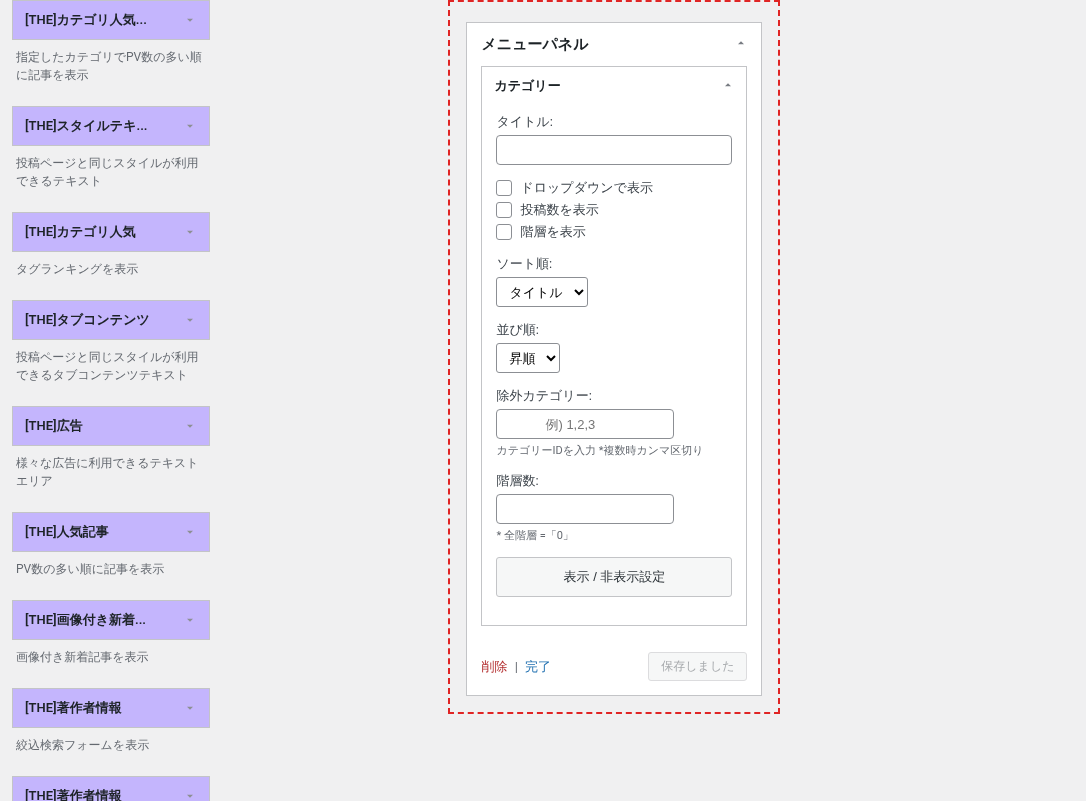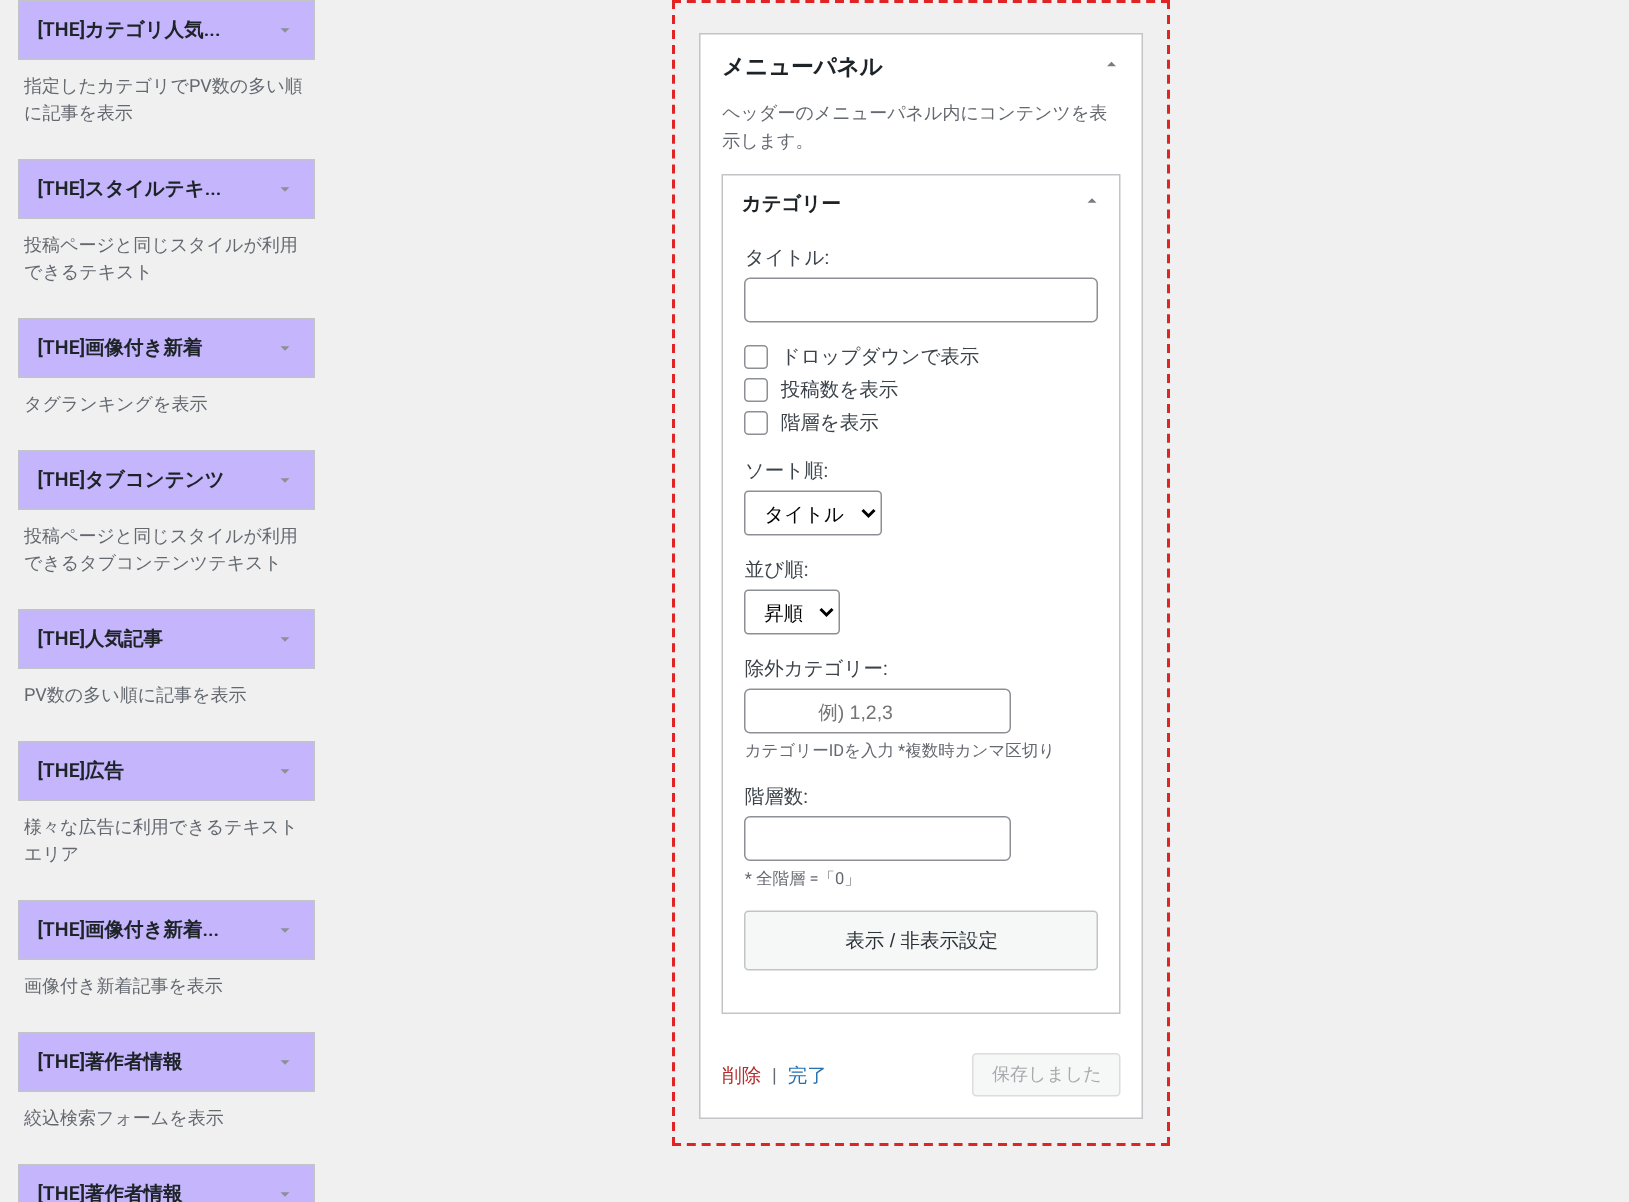--- a/index.html
+++ b/index.html
@@ -209,21 +209,21 @@
           <span class="handle">
             <svg width="12" height="12" viewBox="0 0 20 20" fill="currentColor">
               <path d="M5 8l5 5 5-5H5z"></path>
             </svg>
           </span>
         </div>
         <div class="widget-desc">投稿ページと同じスタイルが利用できるテキスト</div>
       </div>
       <div class="widget-available">
         <div class="widget-title">
-          <span>[THE]画像付き新着</span>
+          <span>[THE]カテゴリ人気</span>
           <span class="handle">
             <svg width="12" height="12" viewBox="0 0 20 20" fill="currentColor">
               <path d="M5 8l5 5 5-5H5z"></path>
             </svg>
           </span>
         </div>
         <div class="widget-desc">タグランキングを表示</div>
       </div>
       <div class="widget-available">
         <div class="widget-title">
@@ -231,39 +231,39 @@
           <span class="handle">
             <svg width="12" height="12" viewBox="0 0 20 20" fill="currentColor">
               <path d="M5 8l5 5 5-5H5z"></path>
             </svg>
           </span>
         </div>
         <div class="widget-desc">投稿ページと同じスタイルが利用できるタブコンテンツテキスト</div>
       </div>
       <div class="widget-available">
         <div class="widget-title">
+          <span>[THE]広告</span>
+          <span class="handle">
+            <svg width="12" height="12" viewBox="0 0 20 20" fill="currentColor">
+              <path d="M5 8l5 5 5-5H5z"></path>
+            </svg>
+          </span>
+        </div>
+        <div class="widget-desc">様々な広告に利用できるテキストエリア</div>
+      </div>
+      <div class="widget-available">
+        <div class="widget-title">
           <span>[THE]人気記事</span>
           <span class="handle">
             <svg width="12" height="12" viewBox="0 0 20 20" fill="currentColor">
               <path d="M5 8l5 5 5-5H5z"></path>
             </svg>
           </span>
         </div>
         <div class="widget-desc">PV数の多い順に記事を表示</div>
-      </div>
-      <div class="widget-available">
-        <div class="widget-title">
-          <span>[THE]広告</span>
-          <span class="handle">
-            <svg width="12" height="12" viewBox="0 0 20 20" fill="currentColor">
-              <path d="M5 8l5 5 5-5H5z"></path>
-            </svg>
-          </span>
-        </div>
-        <div class="widget-desc">様々な広告に利用できるテキストエリア</div>
       </div>
       <div class="widget-available">
         <div class="widget-title">
           <span>[THE]画像付き新着...</span>
           <span class="handle">
             <svg width="12" height="12" viewBox="0 0 20 20" fill="currentColor">
               <path d="M5 8l5 5 5-5H5z"></path>
             </svg>
           </span>
         </div>
@@ -297,21 +297,20 @@
       <div class="empty-holder"></div>
       <div class="widget-panel">
         <div class="widget-panel-top">
           <h3>メニューパネル</h3>
           <span class="toggle">
             <svg width="12" height="12" viewBox="0 0 20 20" fill="currentColor">
                 <path d="M5 12l5-5 5 5H5z"></path>
               </svg>
           </span>
         </div>
-        <div class="widget-inside-desc">ヘッダーのメニューパネル内にコンテンツを表示します。</div>
 
         <div class="inner-widget">
           <div class="inner-widget-title">
             <span>カテゴリー</span>
             <span>
               <svg width="12" height="12" viewBox="0 0 20 20" fill="#787c82">
                   <path d="M5 12l5-5 5 5H5z"></path>
                 </svg>
             </span>
           </div>

